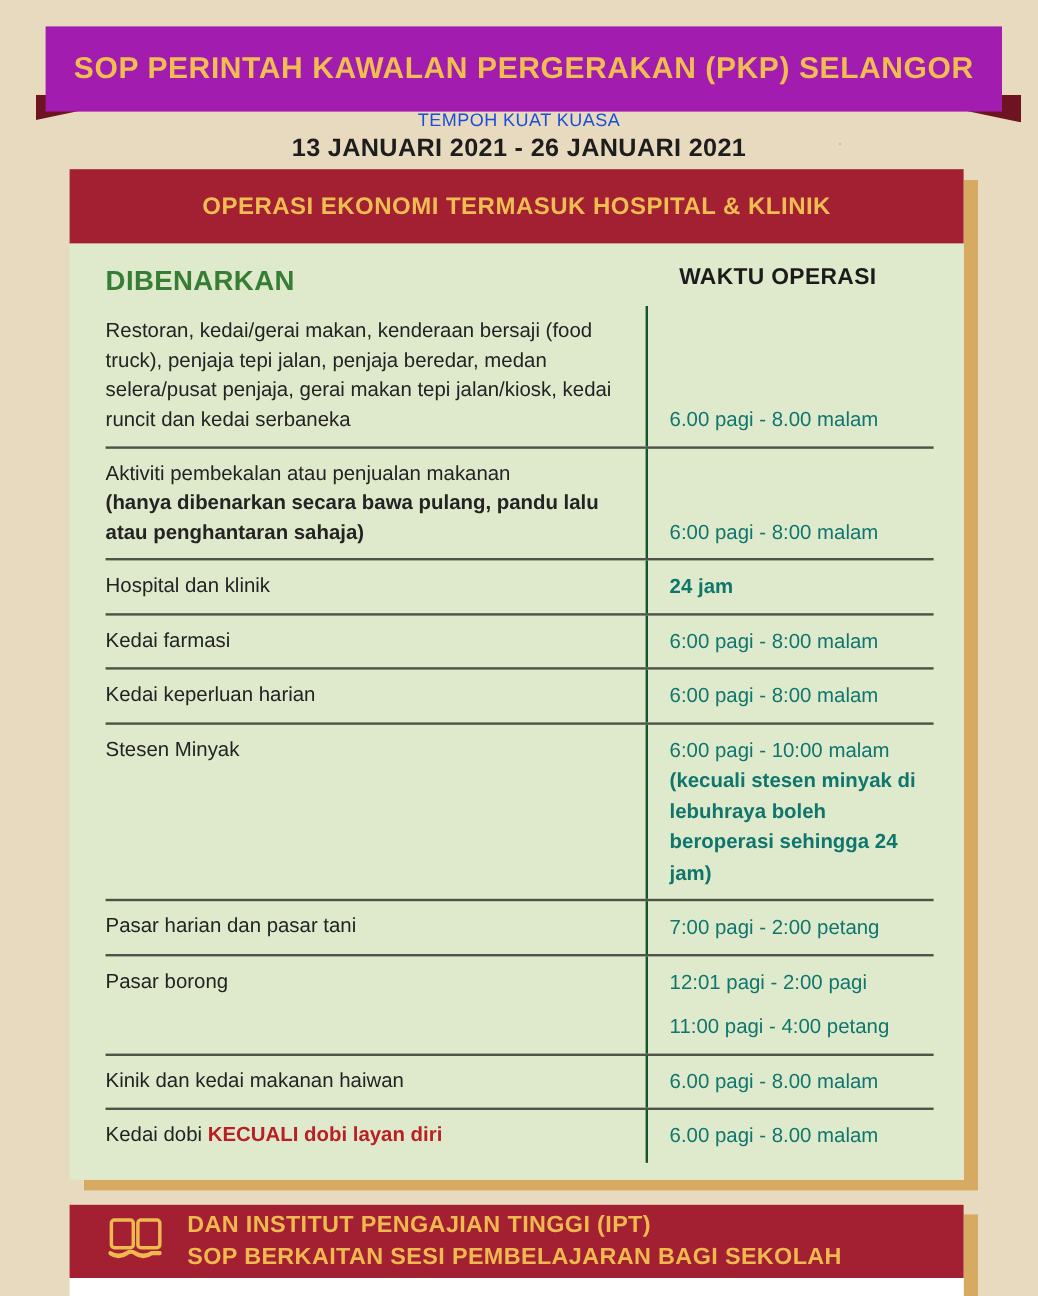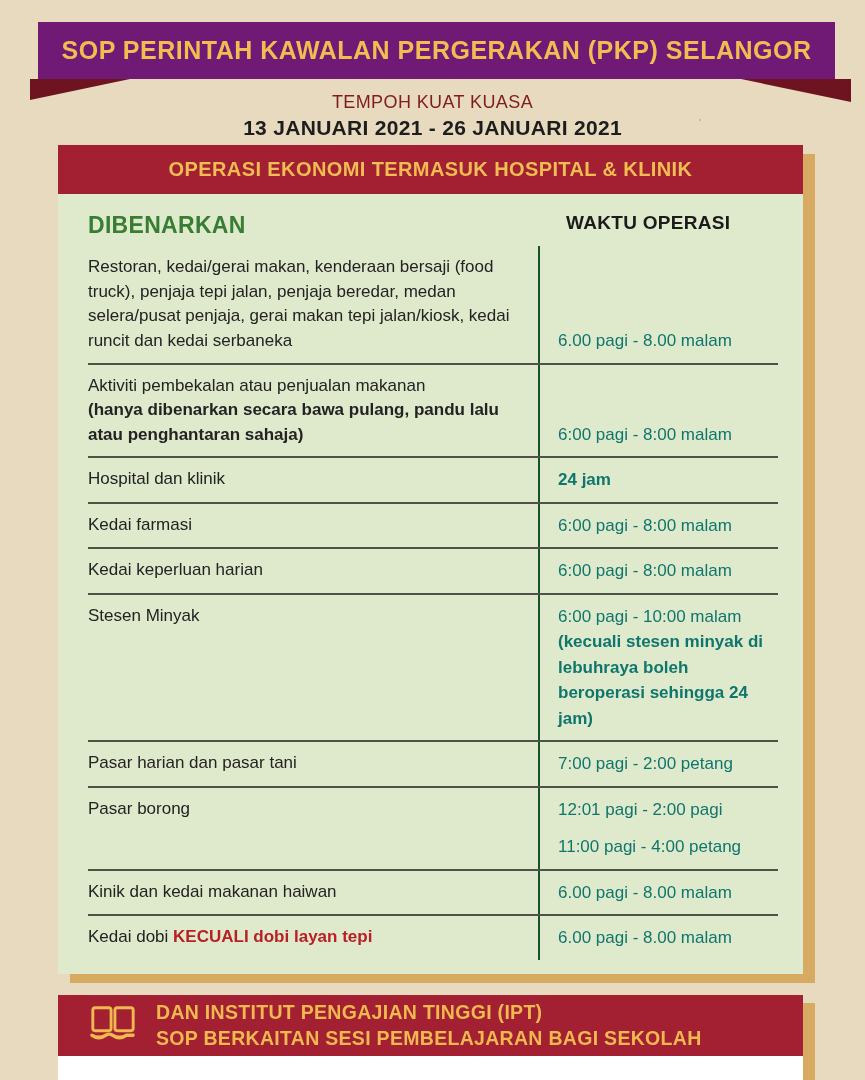--- a/index.html
+++ b/index.html
@@ -15,43 +15,43 @@
       radial-gradient(circle 2px at 180px 950px, rgba(90,70,40,.22) 60%, transparent 61%),
       radial-gradient(circle 1px at 520px 380px, rgba(90,70,40,.25) 60%, transparent 61%),
       radial-gradient(circle 1px at 430px 860px, rgba(90,70,40,.25) 60%, transparent 61%);
     display:flex; flex-direction:column;
     overflow:hidden;
   }
 
   
   .ribbon-wrap { position:relative; margin:22px 30px 0 38px; height:57px; }
   .ribbon {
-    position:relative; z-index:2; height:57px; background:#701a75;
+    position:relative; z-index:2; height:71px; background:#a21caf;
     display:flex; align-items:center; justify-content:center;
   }
   .ribbon-title {
     color:#efbd52; font-weight:800; font-size:25px; letter-spacing:.5px;
     white-space:nowrap;
   }
   .fold { position:absolute; top:100%; z-index:1; background:#6e1420; }
   .fold-left  { left:-8px;  width:100px; height:21px; clip-path:polygon(0 0,100% 0,0 100%); }
   .fold-right { right:-16px; width:110px; height:23px; clip-path:polygon(0 0,100% 0,100% 100%); }
 
   
   .period { text-align:center; margin-top:13px; }
-  .period-label { font-size:18px; font-weight:500; color:#7f1d1d; letter-spacing:.4px; }
+  .period-label { font-size:15px; font-weight:500; color:#1d4ed8; letter-spacing:.4px; }
   .period-dates { font-size:21px; font-weight:800; color:#1d1d1d; margin-top:3px; letter-spacing:.3px; }
 
   
   .card {
     width:745px; margin:5px 0 0 58px;
     box-shadow:12px 9px 0 #d7aa62;
   }
   .card-header {
-    height:49px; background:#a32033; display:flex; align-items:center; justify-content:center;
+    height:62px; background:#a32033; display:flex; align-items:center; justify-content:center;
   }
   .card-header-title { color:#efbd52; font-weight:800; font-size:20px; letter-spacing:.4px; }
   .table { background:#dfe9cb; padding:10px 25px 14px 30px; }
   .thead { display:flex; padding:8px 0 7px 0; }
   .th-left  { width:450px; font-size:23px; font-weight:800; color:#377d33; letter-spacing:.3px; }
   .th-right { flex:1; padding-left:28px; font-size:19px; font-weight:800; color:#1b1b1b; letter-spacing:.3px; }
   .row { display:flex; border-bottom:2px solid #4e5247; }
   .row.last { border-bottom:none; }
   .col-left {
     width:450px; padding:9px 22px 9px 0;
@@ -168,21 +168,21 @@
 
     <div class="row">
       <div class="col-left">Kinik dan kedai makanan haiwan</div>
       <div class="col-right">
           <span>6.00 pagi - 8.00 malam</span>
         </div>
     </div>
 
     <div class="row last">
       <div class="col-left">
-        <span>Kedai dobi </span><span class="accent">KECUALI dobi layan tepi</span>
+        <span>Kedai dobi </span><span class="accent">KECUALI dobi layan diri</span>
       </div>
       <div class="col-right">
           <span>6.00 pagi - 8.00 malam</span>
         </div>
     </div>
   </div>
 </div>
 
 <div class="edu-card">
   <div class="edu-banner">

